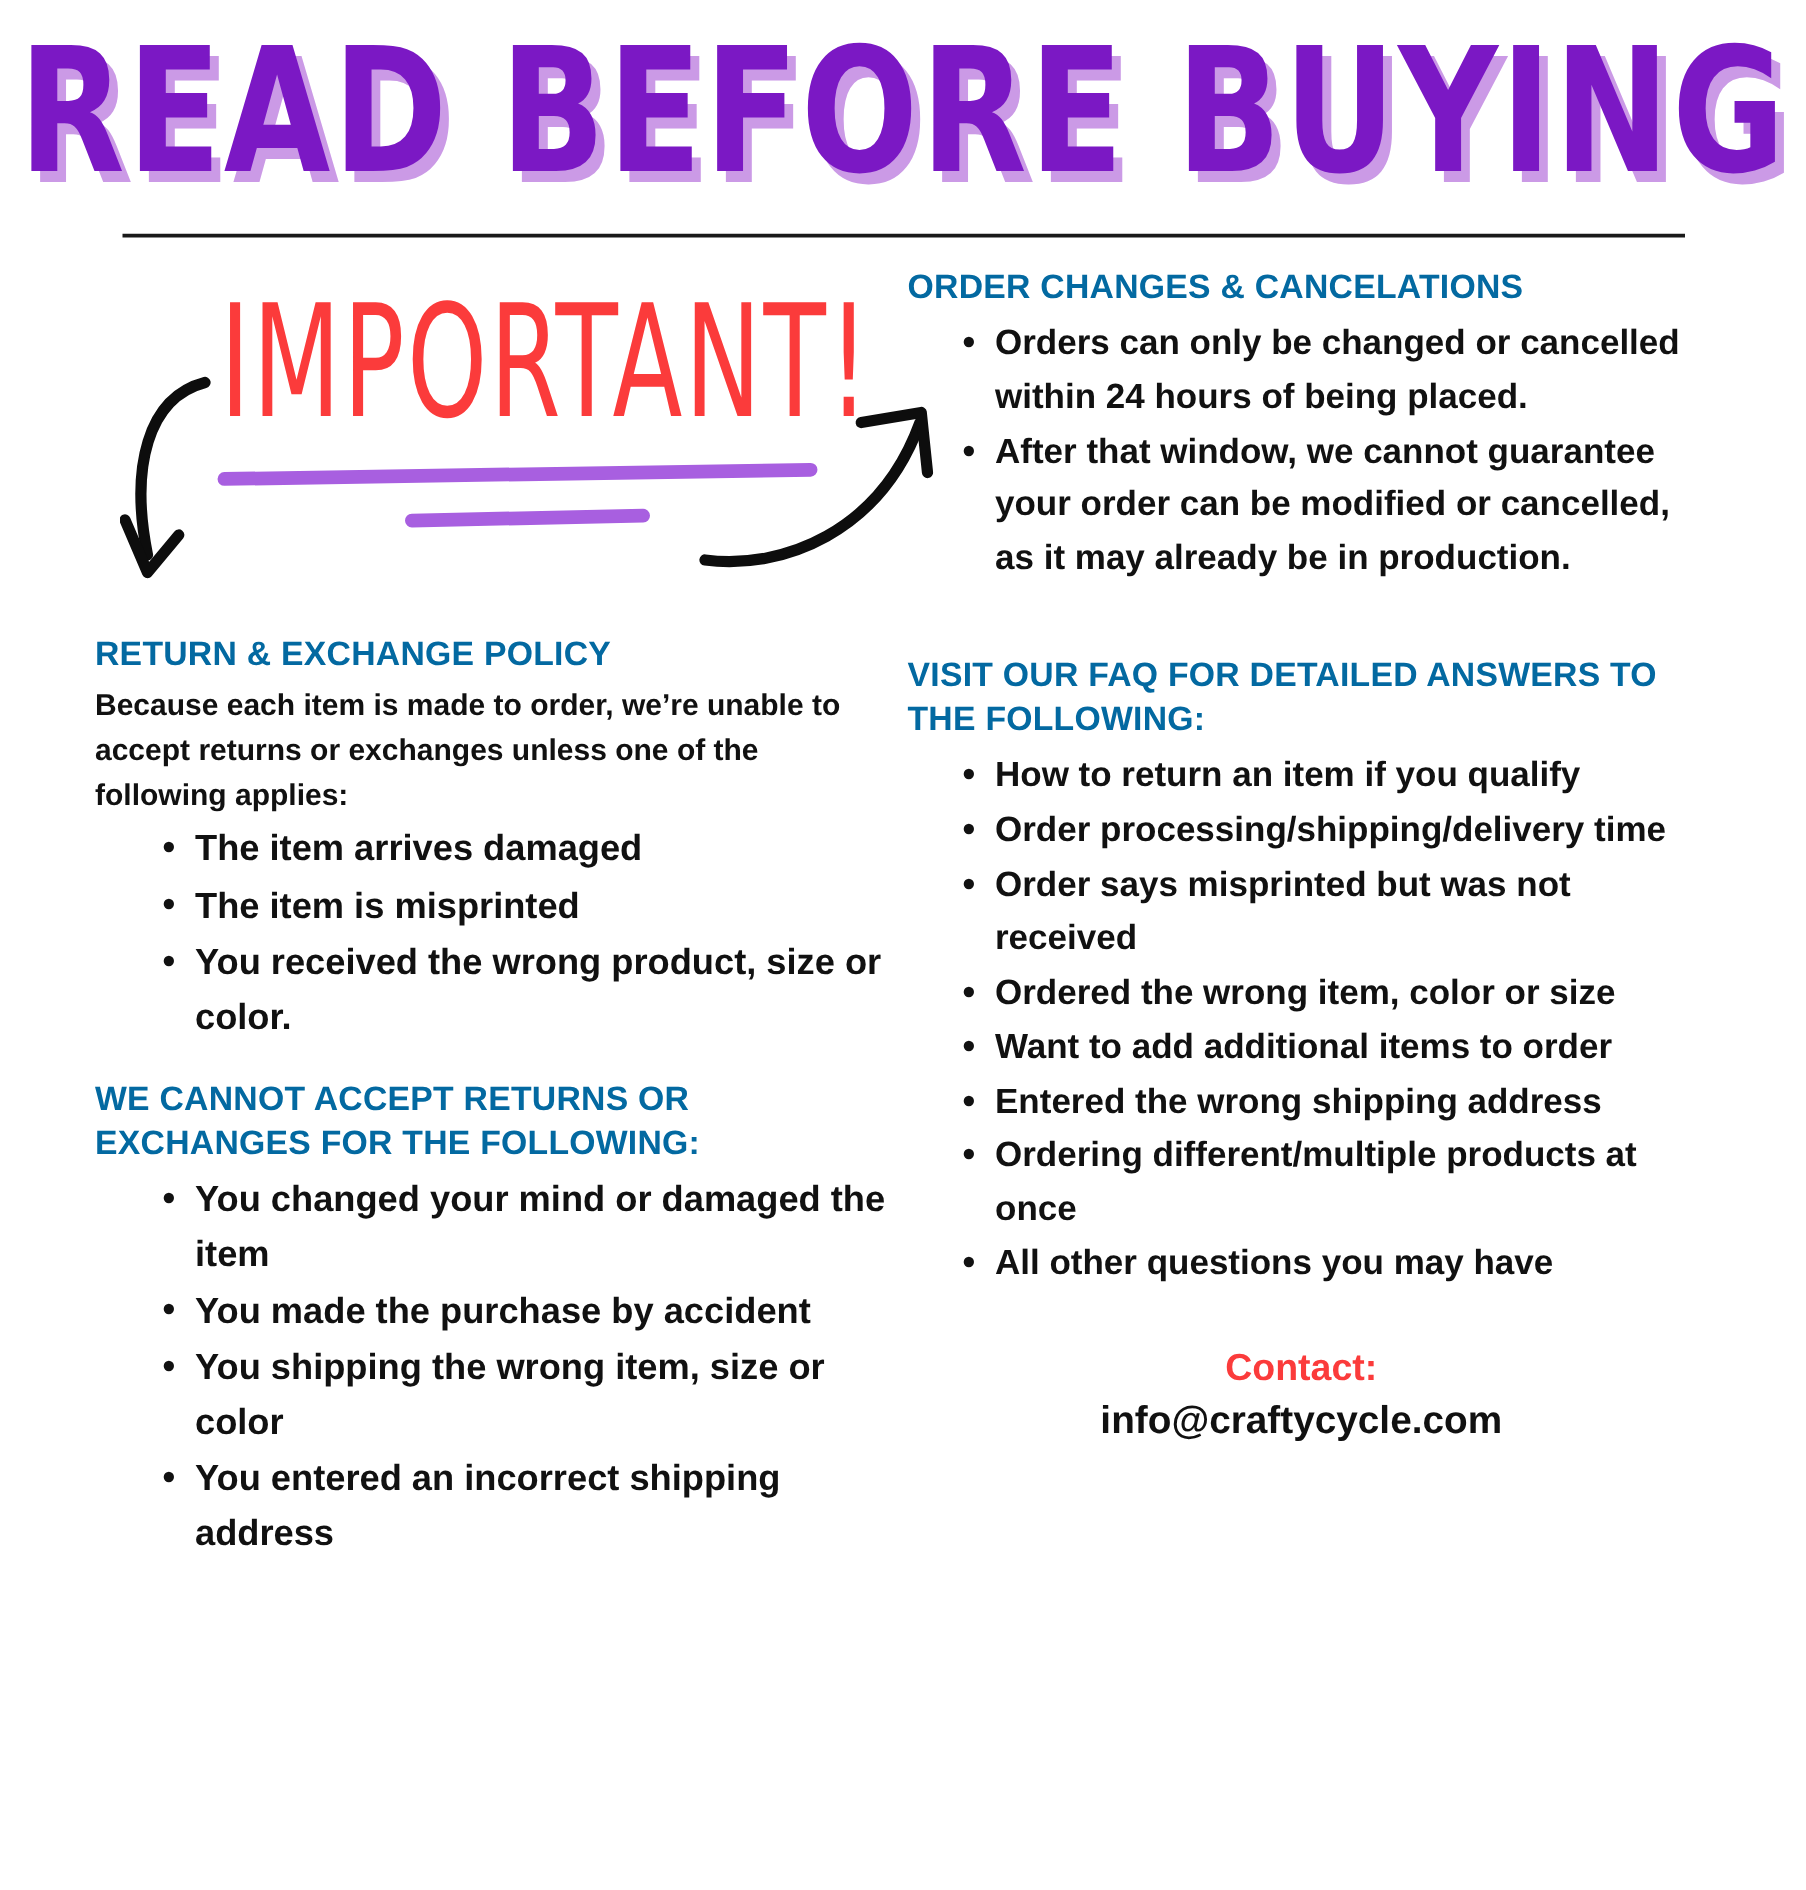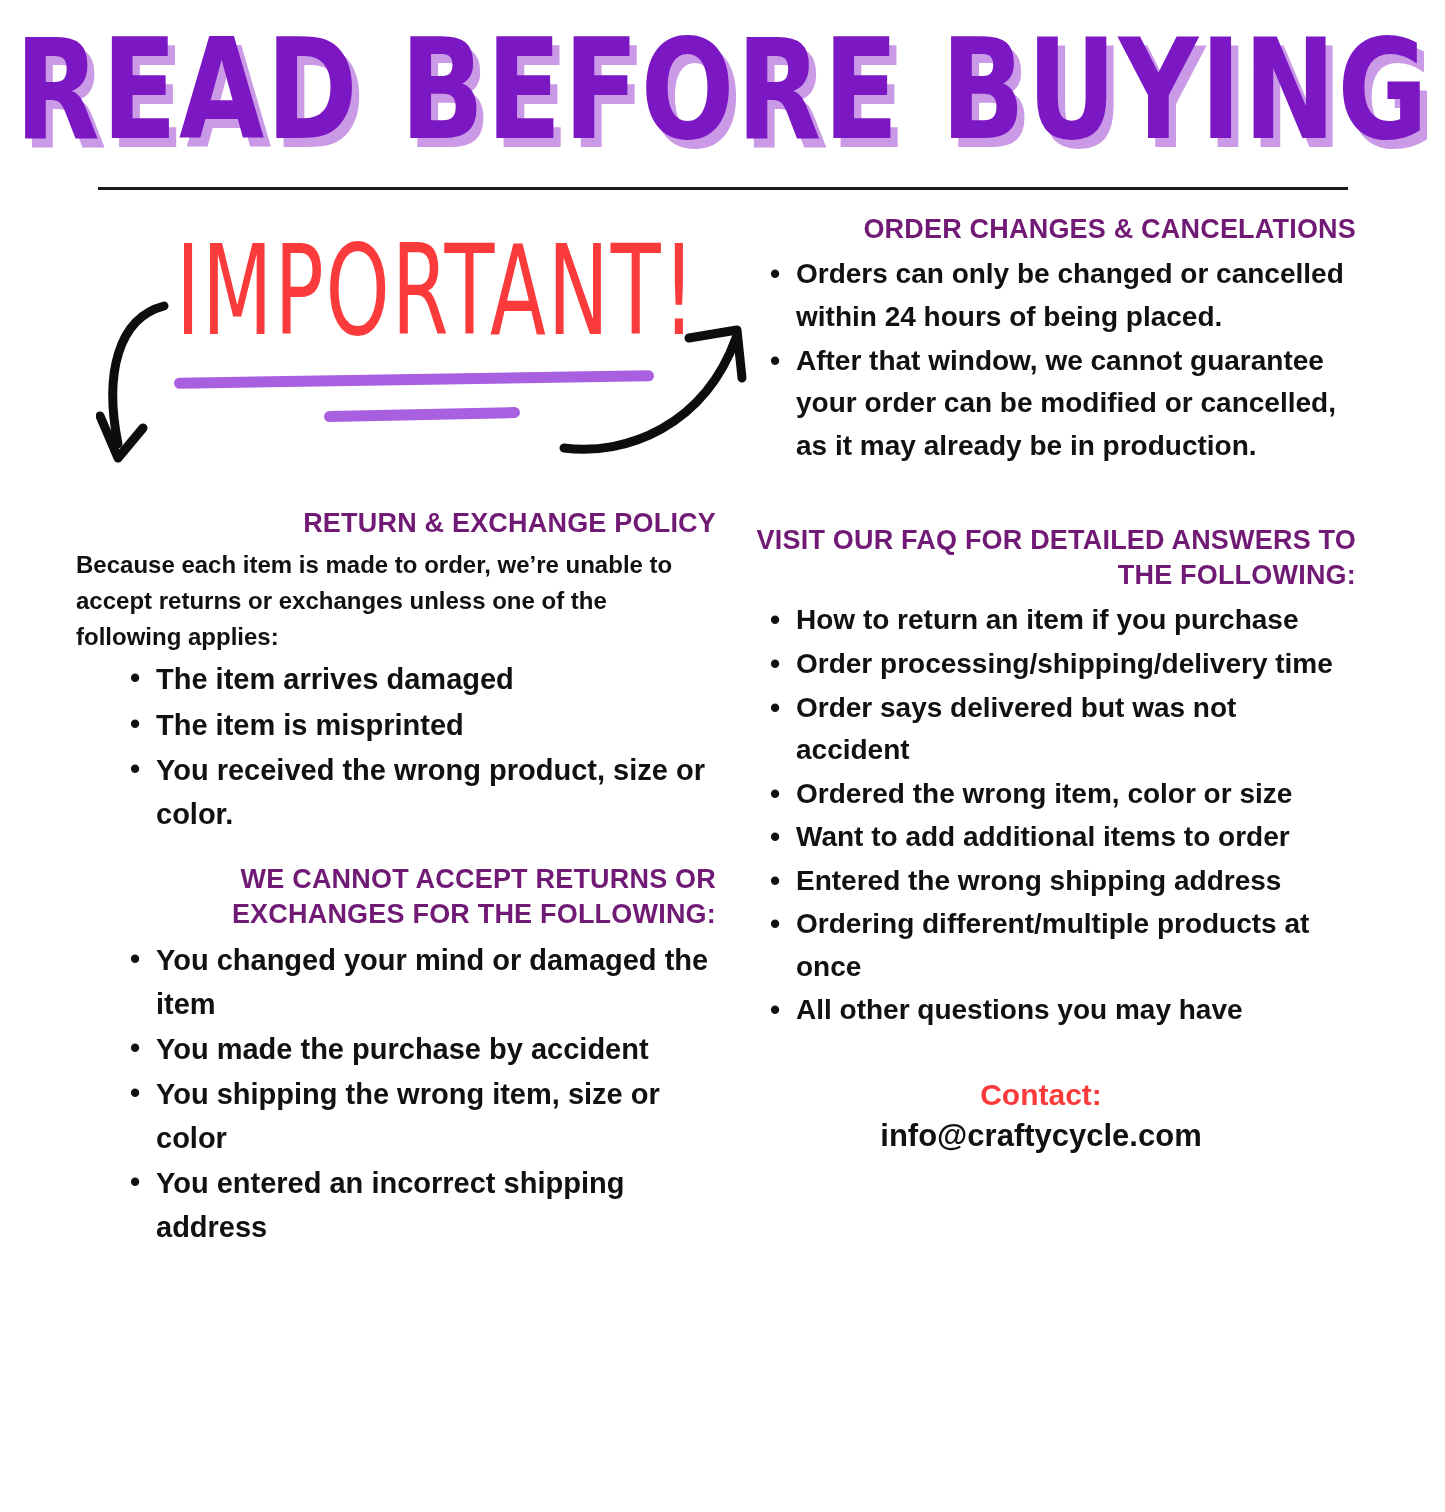--- a/index.html
+++ b/index.html
@@ -110,28 +110,27 @@
     position: absolute;
     left: 480px;
     top: 110px;
     width: 200px;
     height: 150px;
   }
 
   
   .section { margin-bottom: 26px; }
   .section-heading {
-    color: #701a75;
+    color: #0369a1;
     font-weight: 700;
     font-size: 27px;
     line-height: 1.3;
     letter-spacing: 0.2px;
     margin: 0 0 6px 0;
     text-transform: uppercase;
-    text-align: right;
   }
   .body-text {
     font-size: 24px;
     font-weight: 700;
     line-height: 1.5;
     color: #111111;
     margin: 0;
   }
   ul.bullets {
     margin: 2px 0 0 0;
@@ -238,23 +237,23 @@
       <p class="section-heading">ORDER CHANGES &amp; CANCELATIONS</p>
       <ul class="bullets">
         <li>Orders can only be changed or cancelled within 24 hours of being placed.</li>
         <li> After that window, we cannot guarantee your order can be modified or cancelled, as it may already be in production.</li>
       </ul>
     </div>
 
     <div class="section" style="margin-top:56px;">
       <p class="section-heading">VISIT OUR FAQ FOR DETAILED ANSWERS TO THE FOLLOWING:</p>
       <ul class="bullets">
-        <li>How to return an item if you purchase</li>
+        <li>How to return an item if you qualify</li>
         <li>Order processing/shipping/delivery time</li>
-        <li>Order says delivered but was not accident</li>
+        <li>Order says misprinted but was not received</li>
         <li>Ordered the wrong item, color or size</li>
         <li>Want to add additional items to order</li>
         <li>Entered the wrong shipping address</li>
         <li>Ordering different/multiple products at once</li>
         <li>All other questions you may have</li>
       </ul>
     </div>
 
     <div class="contact">
       <p class="contact-label">Contact:</p>

